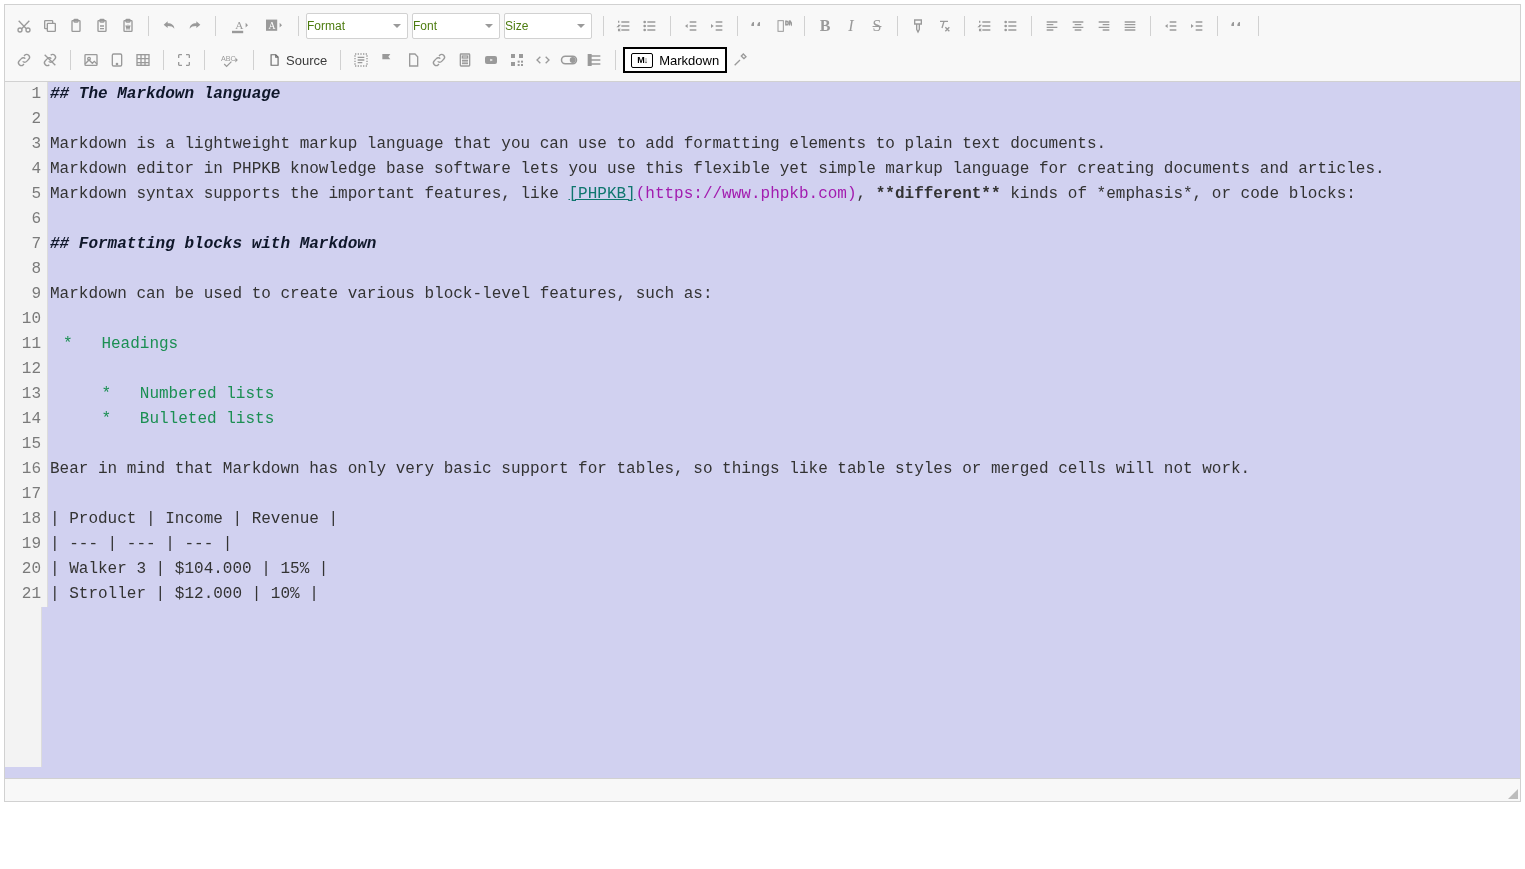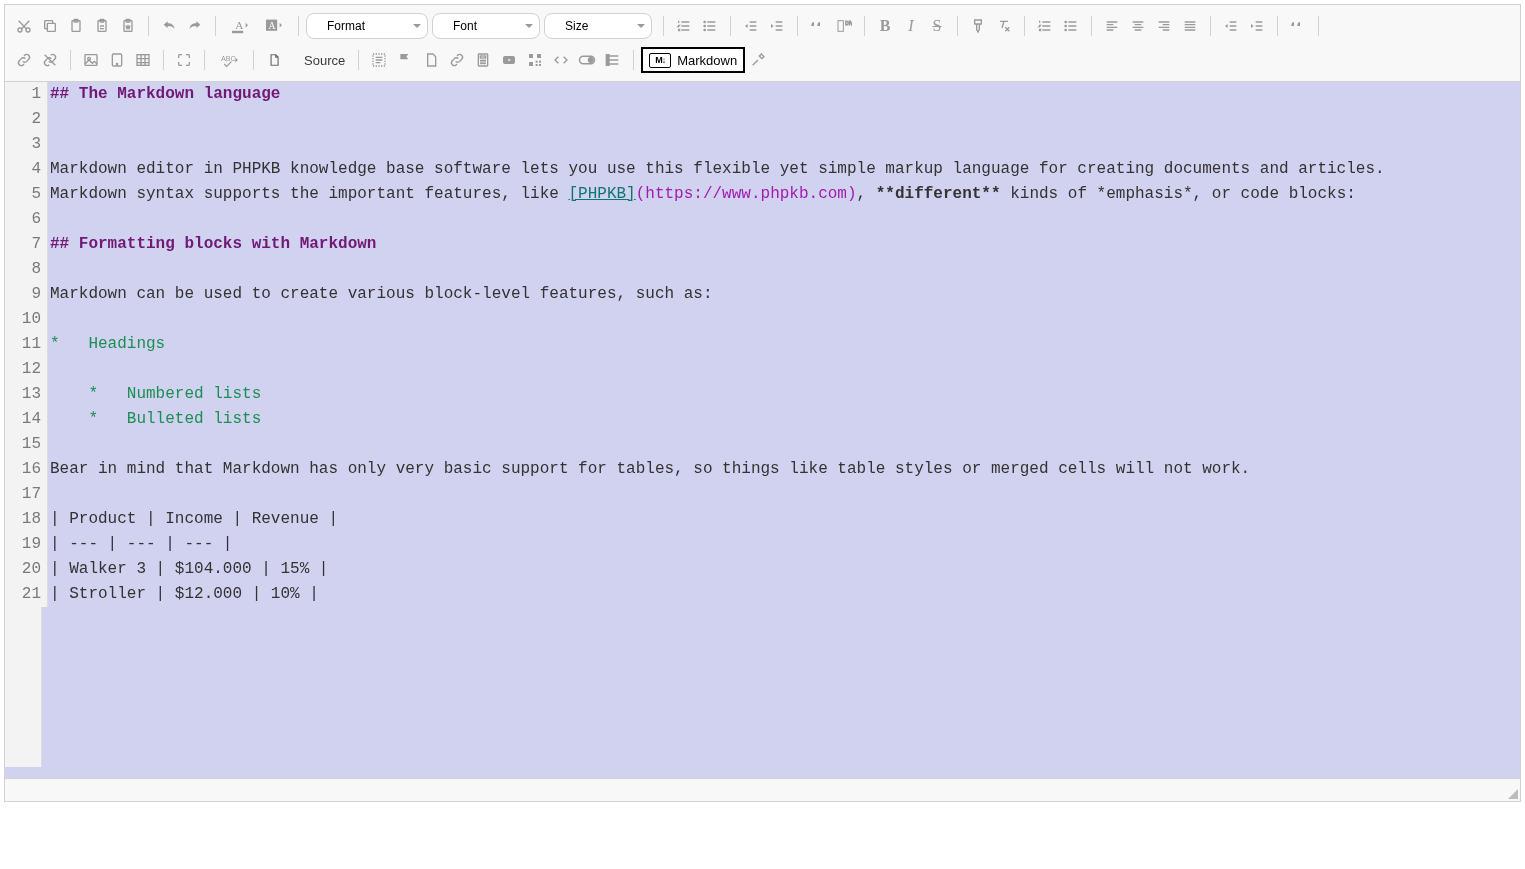--- a/index.html
+++ b/index.html
@@ -42,45 +42,45 @@
 }
 .tb-btn-wide { width: 34px; }
 .tb-btn svg { display: block; }
 .combo {
   display: inline-flex;
   align-items: center;
   justify-content: space-between;
   height: 24px;
   border: 1px solid #d1d1d1;
   background: #fff;
-  color: #000000;
+  color: #4d7c0f;
   font-size: 12px;
-  padding: 0 6px 0 20px;
+  padding: 0 6px 0 0;
   cursor: default;
   margin-right: 4px;
-  border-radius: 8px;
+  border-radius: 2px;
 }
 .combo .caret { margin-left: 6px; }
 .combo.format { width: 94px; }
 .combo.font { width: 80px; }
 .combo.size { width: 80px; gap: 36px; }
 .caret {
   width: 0; height: 0;
   border-left: 4px solid transparent;
   border-right: 4px solid transparent;
   border-top: 4px solid #9a9a9a;
 }
 .text-btn {
   display: inline-flex;
   align-items: center;
   height: 24px;
   color: #3b3b3b;
   font-size: 13px;
   padding: 0 6px;
-  gap: 23px;
+  gap: 5px;
   cursor: pointer;
 }
 .md-btn {
   display: inline-flex;
   align-items: center;
   height: 22px;
   border: 2px solid #000;
   padding: 0 6px;
   gap: 6px;
   color: #000;
@@ -116,26 +116,26 @@
   background: #f3f3f3;
   border-right: 1px solid #dcdcdc;
   flex-shrink: 0;
   user-select: none;
 }
 .code {
   padding-left: 2px;
   white-space: pre;
   color: #333;
 }
-.tok-header { color: #701a75; font-weight: bold; }
+.tok-header { color: #0f172a; font-weight: bold; font-style: italic; }
 .tok-link-label { color: #0f766e; text-decoration: underline; }
 .tok-link-url { color: #a21caf; }
 .tok-strong { font-weight: bold; }
 .tok-em { }
-.tok-list { color: #1b8f53; }
+.tok-list { color: #1b8f53; margin-left: 13px; }
 .empty-gutter-fill {
   background: #f3f3f3;
   border-right: 1px solid #dcdcdc;
   width: 36px;
   flex-shrink: 0;
 }
 .fill-row {
   display:flex;
   height: 160px;
 }
@@ -499,20 +499,21 @@
       <div class="code-line">
         <div class="gutter">1</div>
         <div class="code"><span class="tok-header">## The Markdown language</span></div>
       </div>
       <div class="code-line">
         <div class="gutter">2</div>
         <div class="code">&nbsp;</div>
       </div>
       <div class="code-line">
         <div class="gutter">3</div>
+        <div class="code"><span>Markdown is a lightweight markup language that you can use to add formatting elements to plain text documents.</span></div>
       </div>
       <div class="code-line">
         <div class="gutter">4</div>
         <div class="code"><span>Markdown editor in PHPKB knowledge base software lets you use this flexible yet simple markup language for creating documents and articles.</span></div>
       </div>
       <div class="code-line">
         <div class="gutter">5</div>
         <div class="code"><span>Markdown syntax supports the important features, like </span><span class="tok-link-label">[PHPKB]</span><span class="tok-link-url">(https://www.phpkb.com)</span><span>, </span><span class="tok-strong">**different**</span><span> kinds of </span><span class="tok-em">*emphasis*</span><span>, or code blocks:</span></div>
       </div>
       <div class="code-line">

